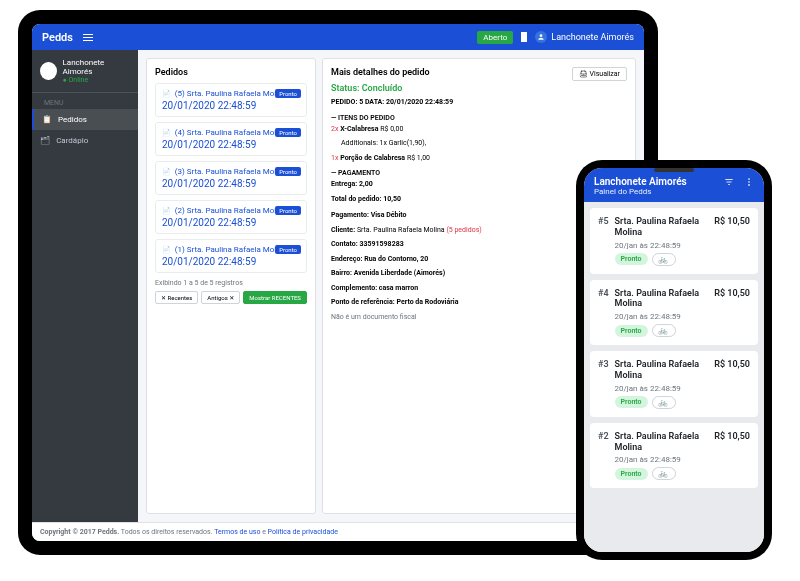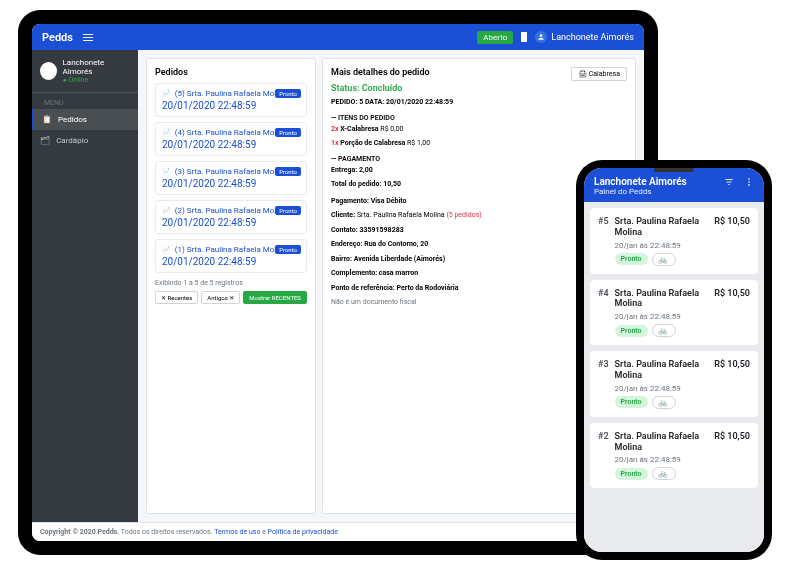--- a/index.html
+++ b/index.html
@@ -32,21 +32,21 @@
 .order-name{color:#1a4fd6;font-size:8px}
 .order-date{color:#1a4fd6;font-size:10px}
 .badge-pronto{position:absolute;right:5px;top:5px;background:#1a4fd6;color:#fff;font-size:6px;padding:1px 4px;border-radius:2px}
 .list-footer{margin-top:6px;font-size:7px;color:#6c757d}
 .filter-btns{display:flex;gap:3px;margin-top:4px}
 .filter-btn{border:1px solid #ced4da;padding:2px 5px;font-size:6px;background:#fff;border-radius:2px}
 .filter-btn.active{background:#28a745;color:#fff;border-color:#28a745}
 .detail-status{color:#28a745;font-weight:600;margin-bottom:4px;font-size:9px}
 .detail-line{margin-bottom:4px;line-height:1.5}
 .detail-sec{font-weight:600;margin-top:6px;margin-bottom:2px}
-.qty{color:#dc3545;font-weight:700}
+.qty{color:#dc3545;font-weight:400}
 .red{color:#dc3545}
 .view-btn{float:right;border:1px solid #ced4da;padding:2px 6px;font-size:7px;border-radius:2px;background:#fff}
 .footer{border-top:1px solid #dee2e6;padding:5px 8px;font-size:7px;color:#6c757d;background:#fff}
 .footer a{color:#1a4fd6;text-decoration:none}
 .phone{position:absolute;right:28px;top:160px;width:196px;height:400px;background:#000;border-radius:26px;padding:8px}
 .phone-inner{background:#fff;width:100%;height:100%;border-radius:18px;overflow:hidden;display:flex;flex-direction:column}
 .phone-bar{background:#1a4fd6;color:#fff;padding:8px 10px 6px;font-size:9px}
 .phone-title{font-weight:600;font-size:10px;display:flex;justify-content:space-between;align-items:center}
 .phone-sub{font-size:8px;opacity:.9}
 .phone-icons{display:flex;gap:10px}
@@ -156,43 +156,44 @@
               </div>
             </div>
           <div class="list-footer">Exibindo 1 a 5 de 5 registros</div>
           <div class="filter-btns">
             <button class="filter-btn">✕ Recentes</button>
             <button class="filter-btn">Antigos ✕</button>
             <button class="filter-btn active">Mostrar RECENTES</button>
           </div>
         </div>
         <div class="panel">
-          <button class="view-btn">🖨 Calabresa</button>
+          <button class="view-btn">🖨 Visualizar</button>
           <div class="panel-title">Mais detalhes do pedido</div>
           <div class="detail-status">Status: Concluído</div>
           <div class="detail-line"><b>PEDIDO: 5 DATA: 20/01/2020 22:48:59</b></div>
           <div class="detail-sec">— ITENS DO PEDIDO</div>
           <div class="detail-line"><span class="qty">2x</span> <b>X-Calabresa</b> <span>R$ 0,00</span></div>
+          <div class="detail-line" style="padding-left:10px"><span>Additionals: 1x Garlic(1,90),</span></div>
           <div class="detail-line"><span class="qty">1x</span> <b>Porção de Calabresa</b> <span>R$ 1,00</span></div>
           <div class="detail-sec">— PAGAMENTO</div>
           <div class="detail-line"><b>Entrega: 2,00</b></div>
           <div class="detail-line"><b>Total do pedido: 10,50</b></div>
           <div class="detail-line" style="margin-top:6px"><b>Pagamento: Visa Débito</b></div>
           <div class="detail-line"><b>Cliente:</b> <span>Srta. Paulina Rafaela Molina</span> <span class="red">(5 pedidos)</span></div>
           <div class="detail-line"><b>Contato: 33591598283</b></div>
           <div class="detail-line"><b>Endereço: Rua do Contorno, 20</b></div>
           <div class="detail-line"><b>Bairro: Avenida Liberdade (Aimorés)</b></div>
           <div class="detail-line"><b>Complemento: casa marron</b></div>
           <div class="detail-line"><b>Ponto de referência: Perto da Rodoviária</b></div>
           <div class="detail-line" style="margin-top:4px;color:#6c757d">Não é um documento fiscal</div>
         </div>
       </div>
     </div>
     <div class="footer">
-      <b>Copyright © 2020 Pedds.</b><span> Todos os direitos reservados. </span><a href="#">Termos de uso</a><span> e </span><a href="#">Política de privacidade</a>
+      <b>Copyright © 2017 Pedds.</b><span> Todos os direitos reservados. </span><a href="#">Termos de uso</a><span> e </span><a href="#">Política de privacidade</a>
     </div>
   </div>
 </div>
 
 <div class="phone">
   <div class="notch"></div>
   <div class="phone-inner">
     <div class="phone-bar">
       <div class="phone-title">
         <span>Lanchonete Aimorés</span>

